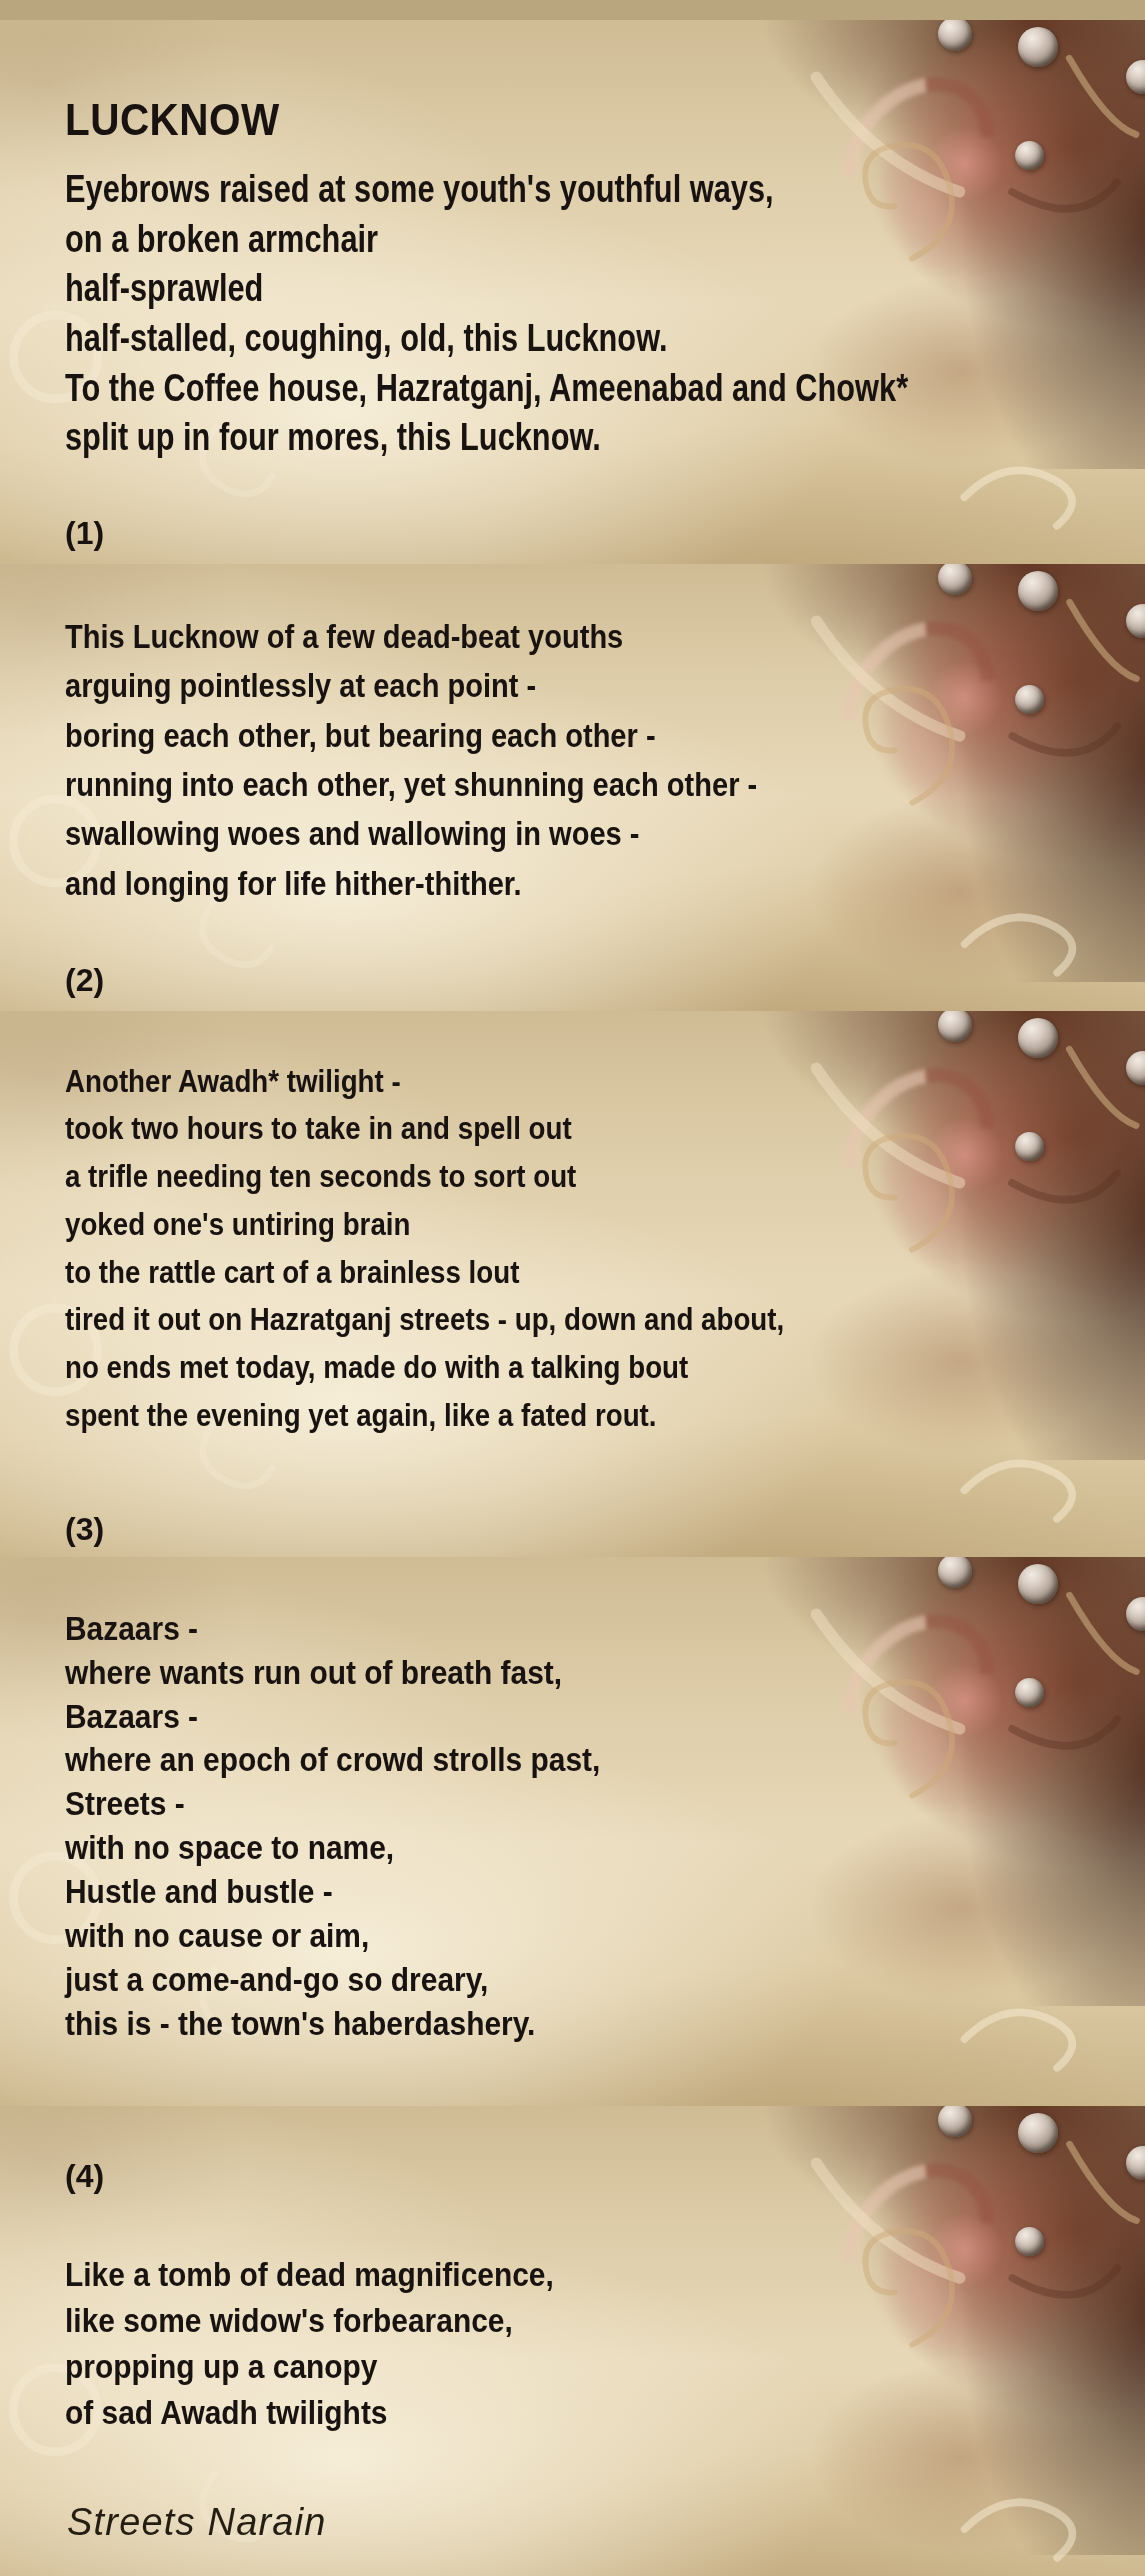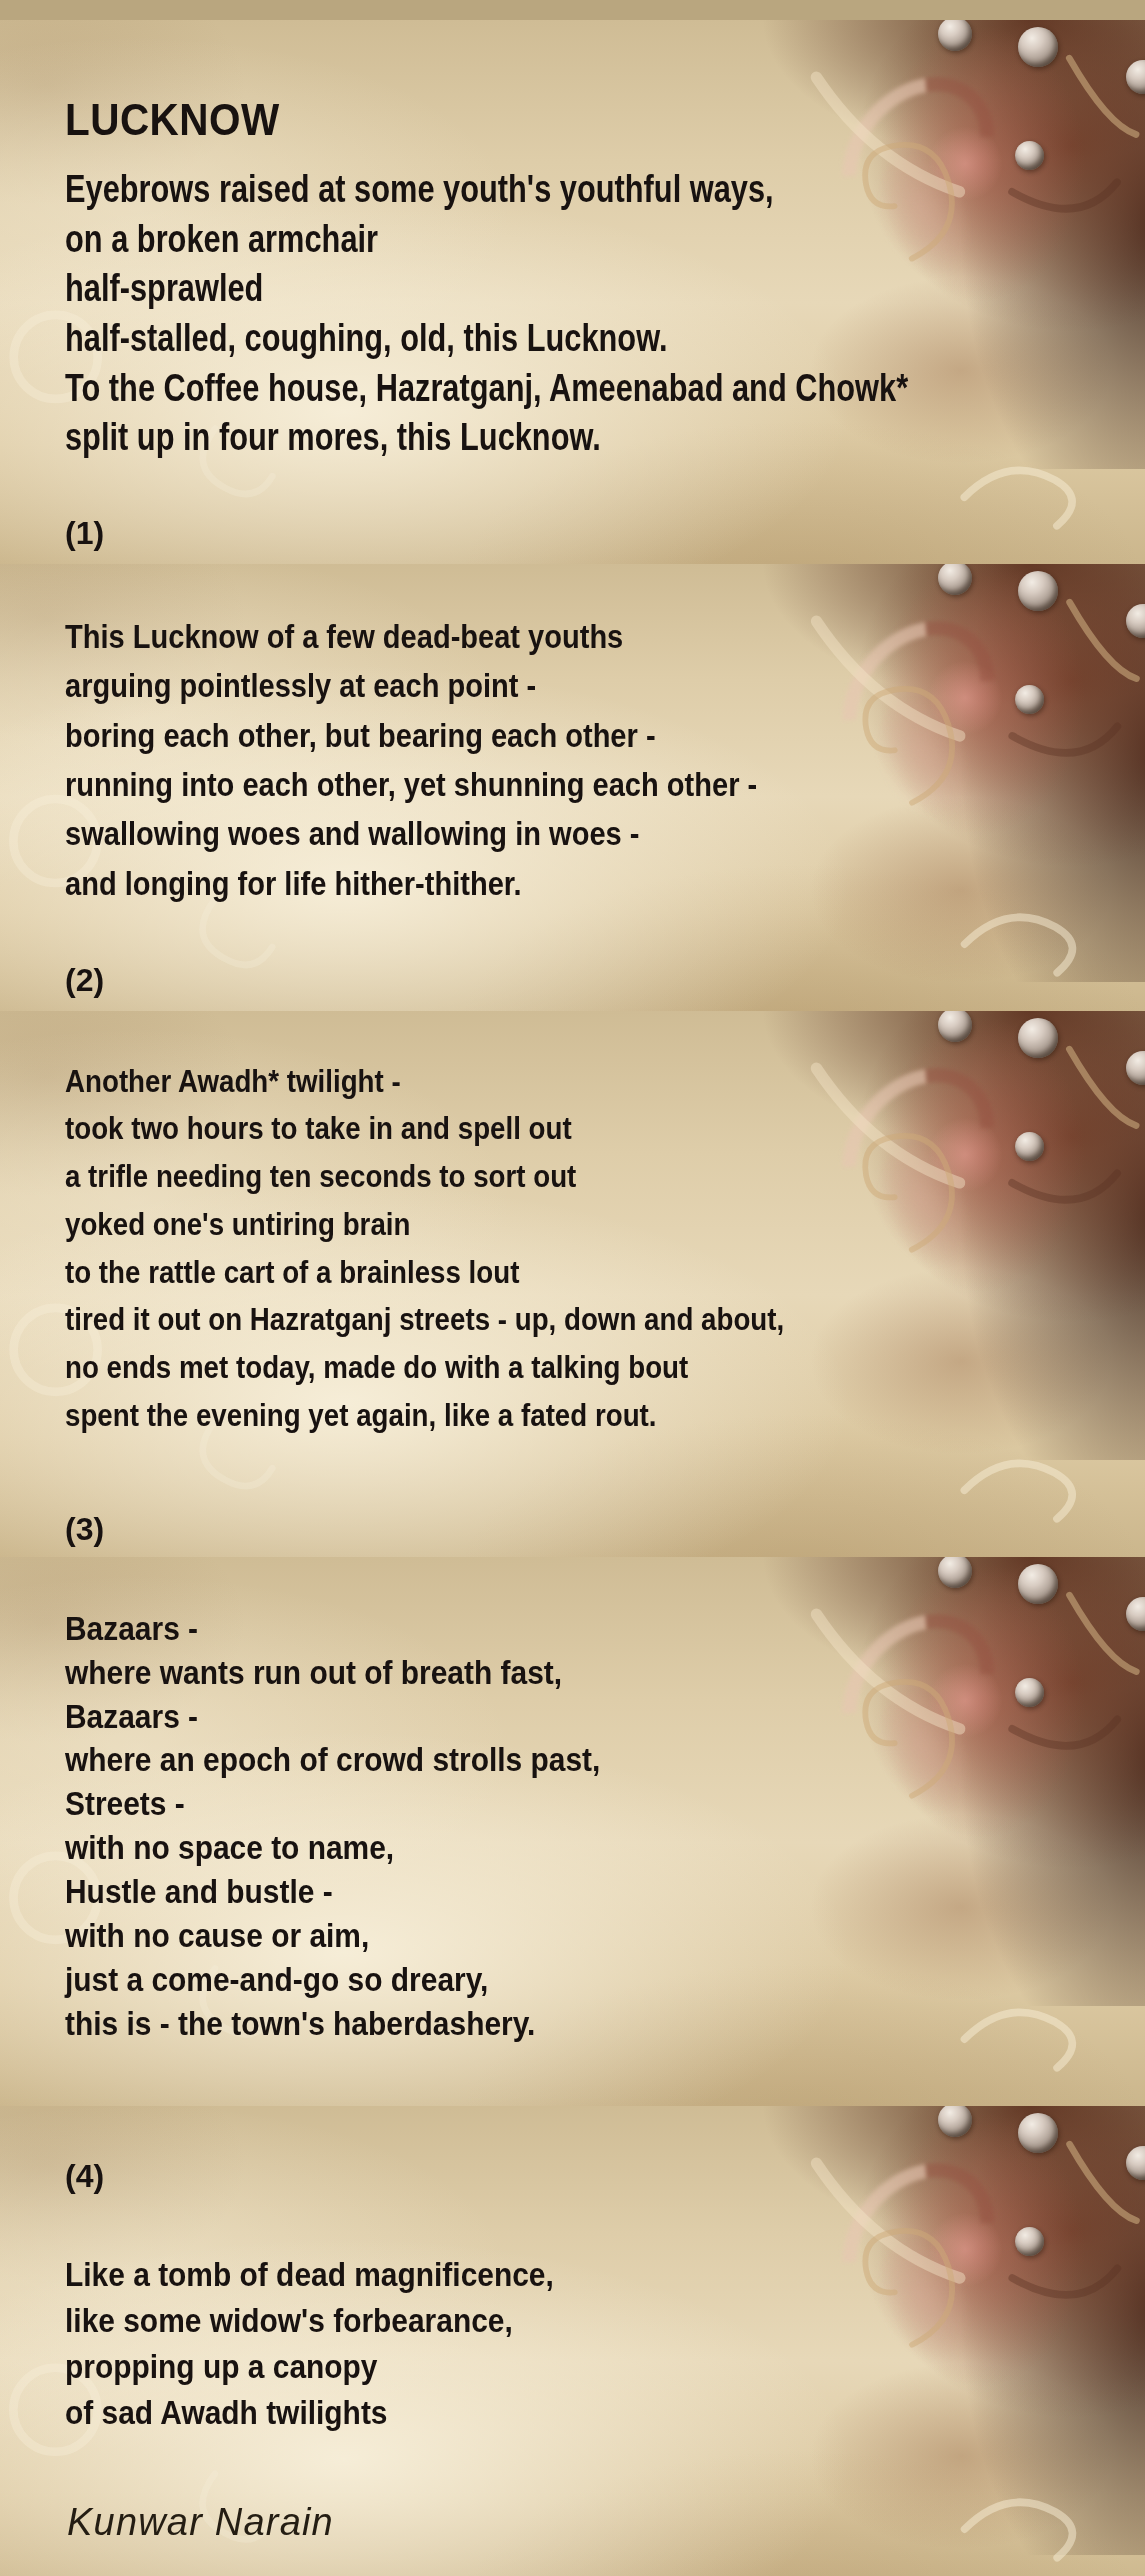--- a/index.html
+++ b/index.html
@@ -194,15 +194,15 @@
       <div class="line" style="top: 1853px; font-size: 34px; transform: scaleX(0.88);">Hustle and bustle -</div>
       <div class="line" style="top: 1897px; font-size: 34px; transform: scaleX(0.88);">with no cause or aim,</div>
       <div class="line" style="top: 1941px; font-size: 34px; transform: scaleX(0.88);">just a come-and-go so dreary,</div>
       <div class="line" style="top: 1985px; font-size: 34px; transform: scaleX(0.88);">this is - the town's haberdashery.</div>
       <div class="marker" style="top: 2139px;">(4)</div>
       <div class="line" style="top: 2236px; font-size: 34px; transform: scaleX(0.88);">Like a tomb of dead magnificence,</div>
       <div class="line" style="top: 2282px; font-size: 34px; transform: scaleX(0.88);">like some widow's forbearance,</div>
       <div class="line" style="top: 2328px; font-size: 34px; transform: scaleX(0.88);">propping up a canopy</div>
       <div class="line" style="top: 2374px; font-size: 34px; transform: scaleX(0.88);">of sad Awadh twilights</div>
     </div>
-  <div id="author">Kunwar Narain</div>
+  <div id="author">Streets Narain</div>
 </div>
 
 
 </body></html>

